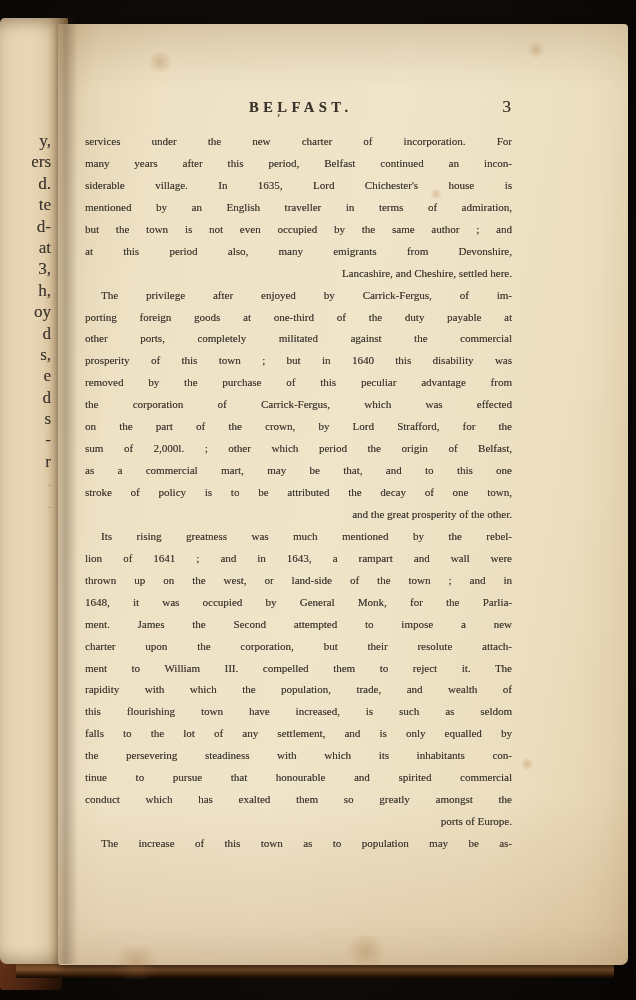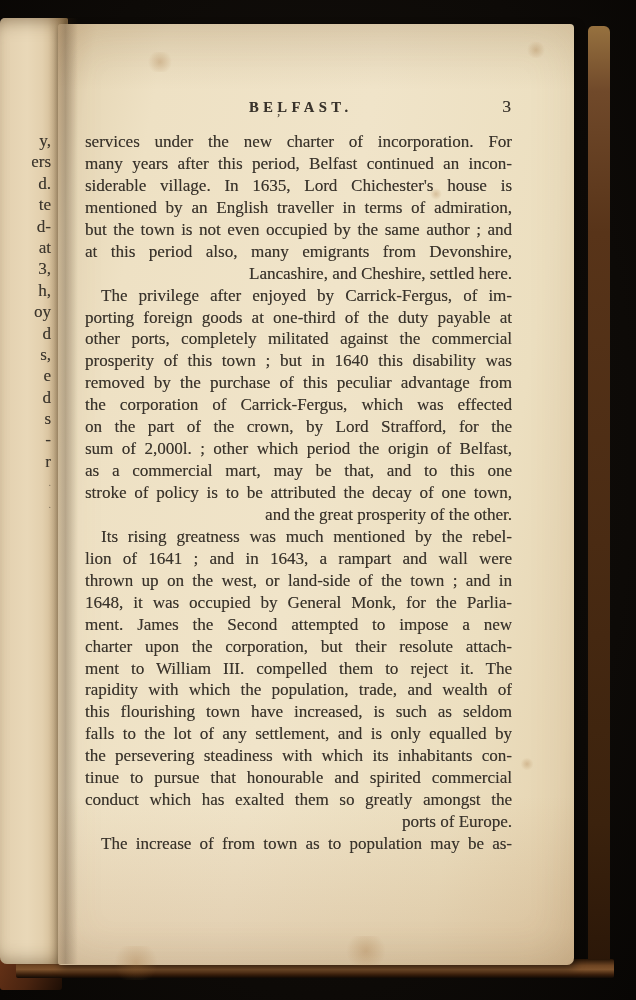--- a/index.html
+++ b/index.html
@@ -36,21 +36,21 @@
   .fragments {
     position:absolute; top:112px; right:17px;
     text-align:right; font-size:17px; line-height:21.4px; color:#3c362d;
     text-shadow:.2px .2px .3px rgba(58,52,43,.45);
   }
   .fragment { height:21.4px; }
   .fragment:nth-child(n+17) { opacity:.45; font-size:11px; }
 
   
   .page {
-    position:absolute; left:58px; top:24px; width:516px; height:941px; z-index:3;
+    position:absolute; left:58px; top:24px; width:570px; height:941px; z-index:3;
     border-radius:3px 4px 7px 3px;
     background:
       linear-gradient(to bottom, rgba(125,92,50,.14) 0%, rgba(0,0,0,0) 7%, rgba(0,0,0,0) 82%, rgba(165,115,70,.16) 96%, rgba(140,95,55,.22) 100%),
       linear-gradient(100deg,#d7c19e 0%,#e7d8b8 6%,#eee1c4 16%,#f0e4c9 48%,#ecdfc0 78%,#e6d5b3 93%,#ddcaa7 100%);
     box-shadow:inset 0 0 46px rgba(140,100,50,.16), 2px 3px 8px rgba(0,0,0,.55);
   }
   .fox { position:absolute; pointer-events:none;
     background:radial-gradient(circle, rgba(160,110,55,.30) 0%, rgba(160,110,55,0) 70%); }
   .fox.f1 { left:88px;  top:28px;  width:28px; height:20px; }
   .fox.f2 { left:468px; top:18px;  width:20px; height:16px; }
@@ -60,21 +60,21 @@
   .fox.f6 { left:462px; top:734px; width:14px; height:12px; }
 
   .content { position:absolute; left:27px; top:0; width:427px; color:#39332b;
     text-shadow:.2px .2px .35px rgba(58,52,43,.5); }
 
   .header { position:relative; margin-top:74px; height:24px; text-align:center; }
   .title  { font-size:14.5px; font-weight:bold; letter-spacing:4.5px; padding-left:4.5px; }
   .pagenum{ position:absolute; right:1px; top:-2px; font-size:17.5px; }
   .mark   { position:absolute; left:calc(50% - 22px); top:13px; font-size:12px; opacity:.85; }
 
-  .textblock { margin-top:9px; font-size:17px; }
+  .textblock { margin-top:9px; font-size:11px; }
   .line { text-align:justify; height:21.95px; line-height:21.95px; overflow:hidden; }
   .line::after { content:""; display:inline-block; width:100%; }
   .line.last { text-align:right; }
   .line.last::after { content:none; }
   .line.indent { text-indent:16px; }
 
   
   .gutter {
     position:absolute; left:48px; top:18px; width:30px; height:946px; z-index:4; pointer-events:none;
     background:linear-gradient(to right, rgba(90,60,30,0) 0%, rgba(90,60,30,.20) 40%, rgba(60,40,20,.28) 58%, rgba(90,60,30,0) 100%);
@@ -152,19 +152,19 @@
           <div class="line">ment. James the Second attempted to impose a new</div>
           <div class="line">charter upon the corporation, but their resolute attach-</div>
           <div class="line">ment to William III. compelled them to reject it. The</div>
           <div class="line">rapidity with which the population, trade, and wealth of</div>
           <div class="line">this flourishing town have increased, is such as seldom</div>
           <div class="line">falls to the lot of any settlement, and is only equalled by</div>
           <div class="line">the persevering steadiness with which its inhabitants con-</div>
           <div class="line">tinue to pursue that honourable and spirited commercial</div>
           <div class="line">conduct which has exalted them so greatly amongst the</div>
           <div class="line last">ports of Europe.</div>
-          <div class="line indent">The increase of from town as to population may be as-</div>
+          <div class="line indent">The increase of this town as to population may be as-</div>
         </div>
     </div>
   </div>
 
   <div class="gutter"></div>
 </div>
 
 </body></html>

